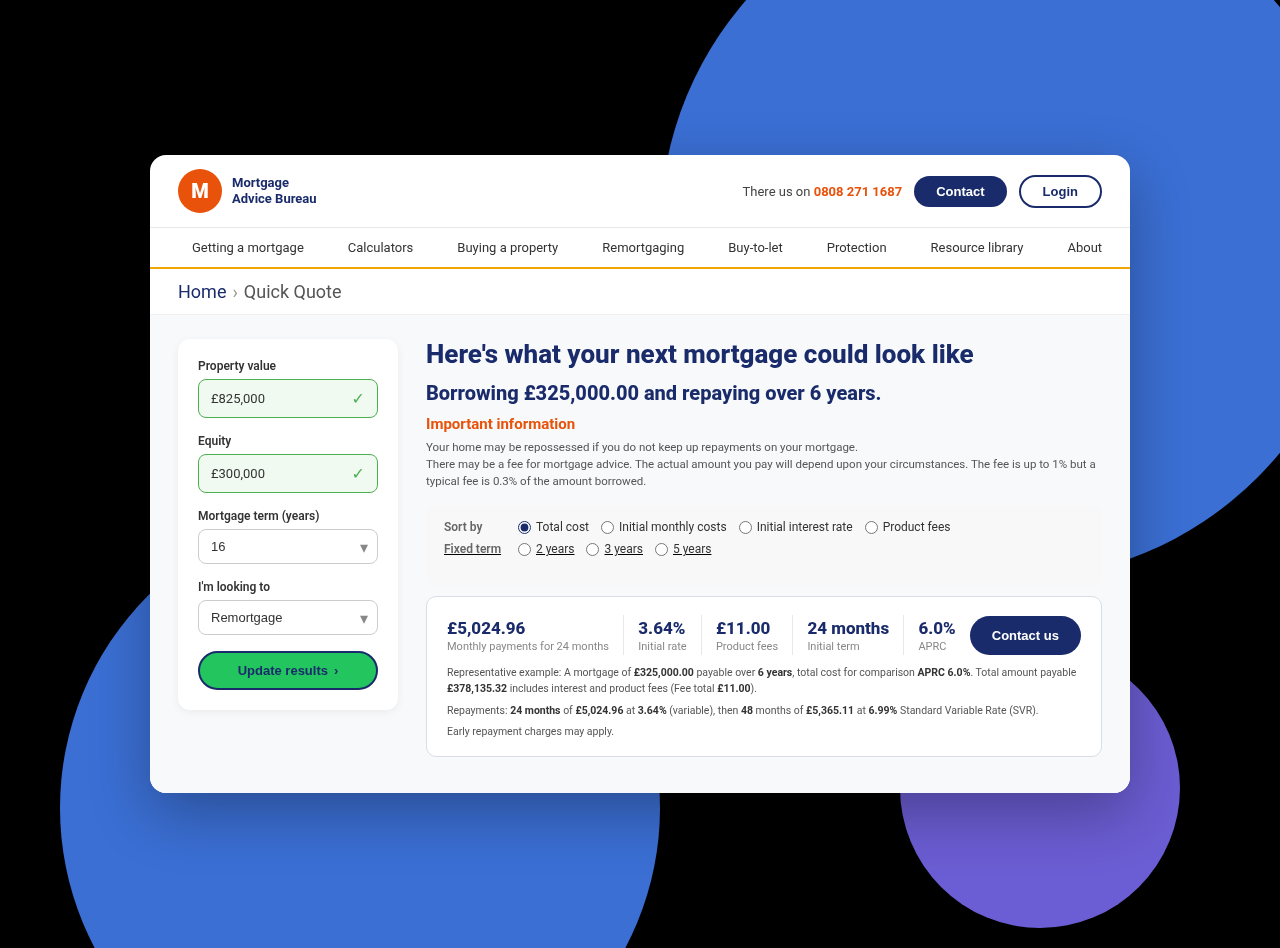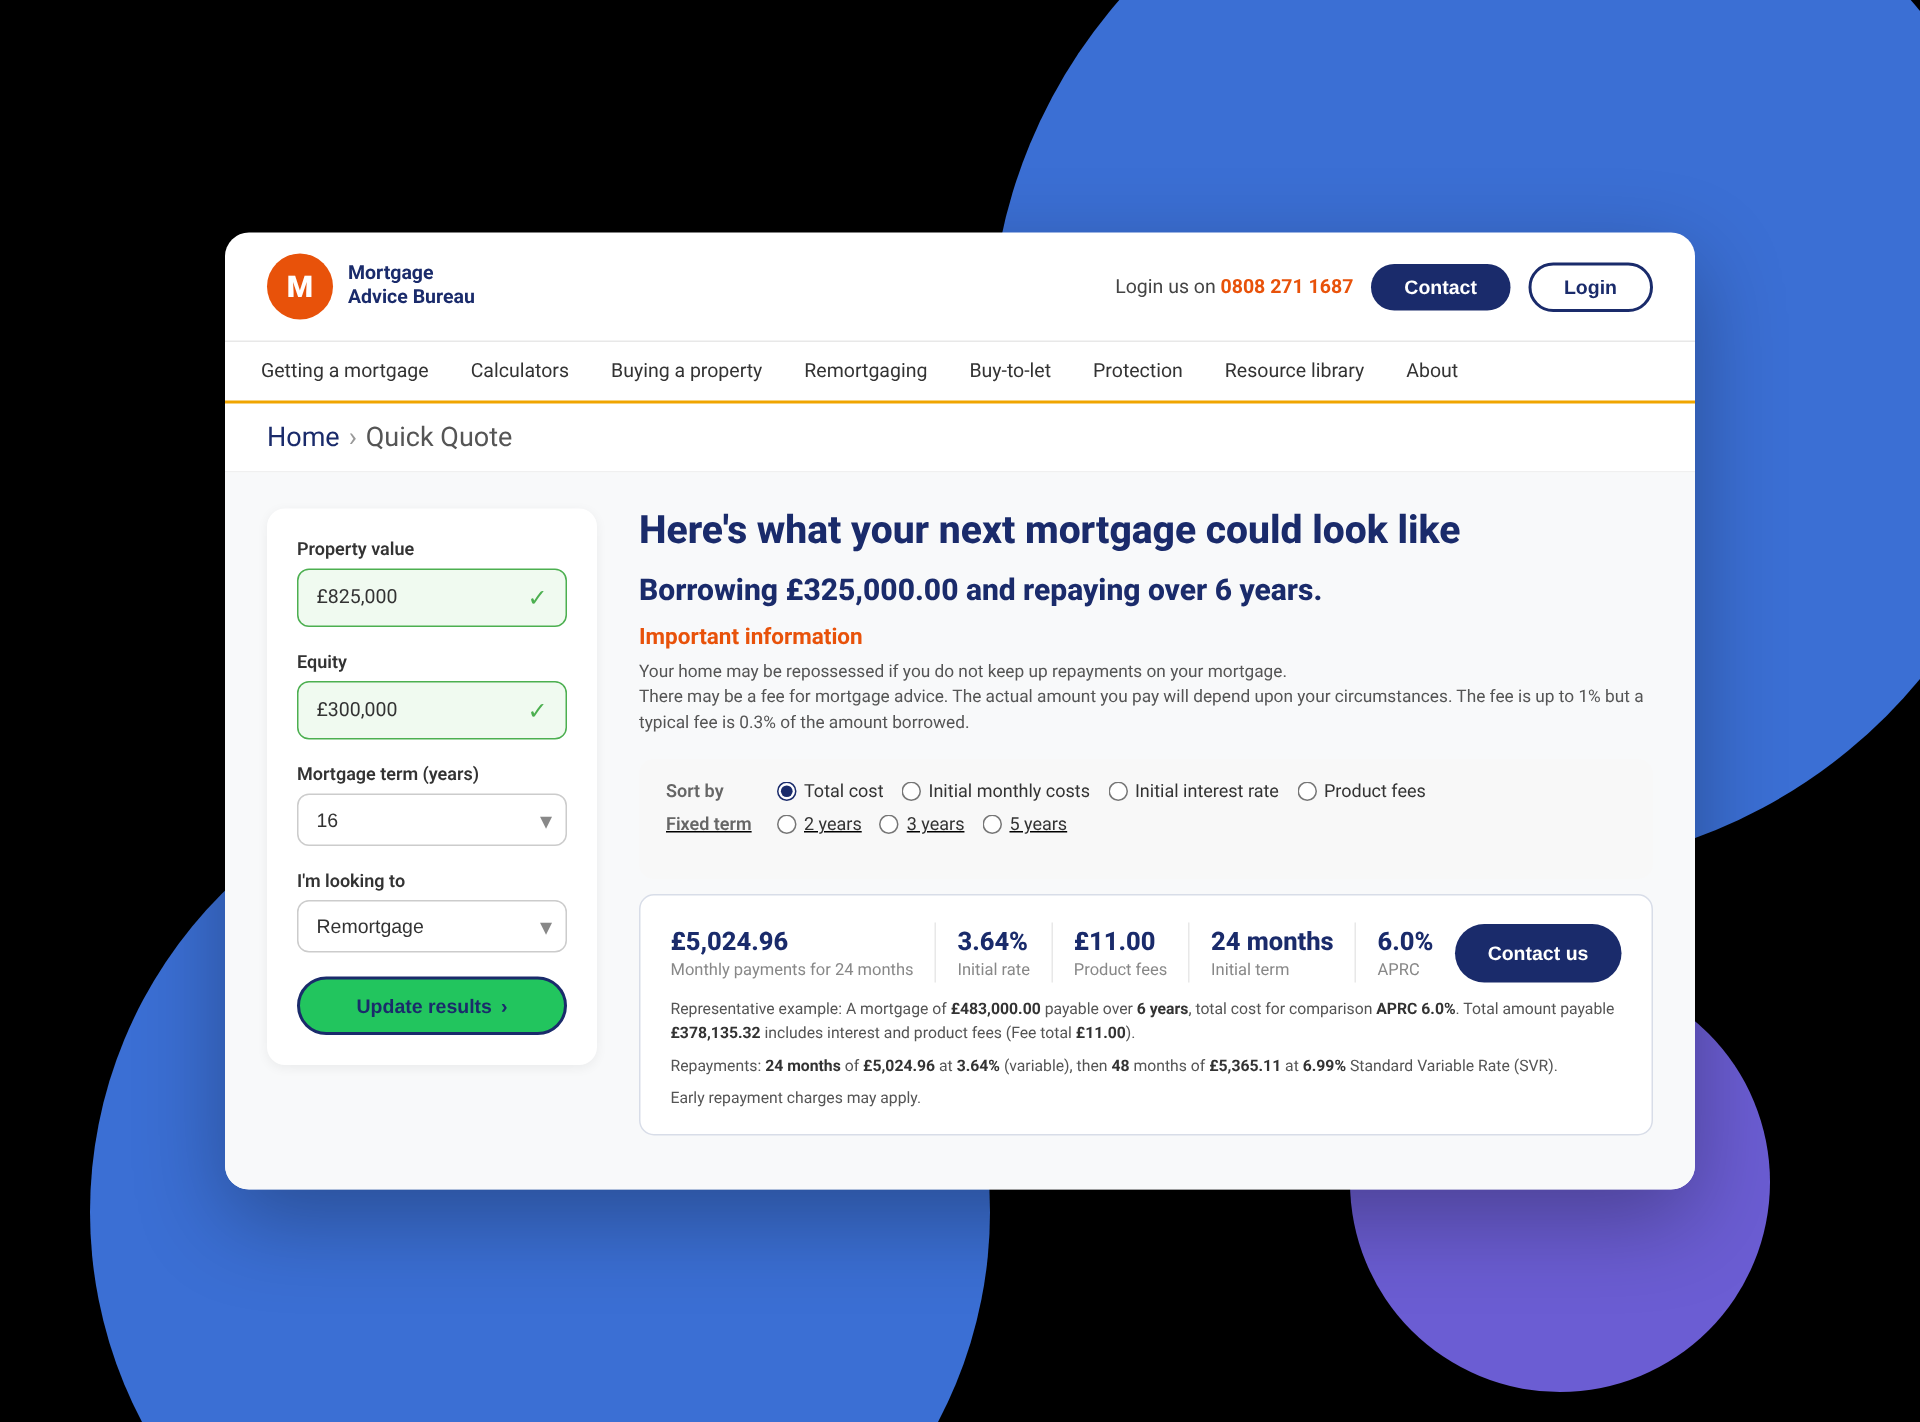--- a/index.html
+++ b/index.html
@@ -119,22 +119,22 @@
       border-radius: 24px;
       padding: 7px 22px;
       font-size: 13px;
       font-weight: 600;
       cursor: pointer;
     }
     
     .site-nav {
       display: flex;
       align-items: center;
-      padding: 0 10px;
-      gap: 0;
+      padding: 0 28px;
+      gap: 16px;
       border-bottom: 2px solid #f0a500;
     }
     .nav-item {
       padding: 12px 14px;
       font-size: 13px;
       color: #333;
       cursor: pointer;
       white-space: nowrap;
     }
     
@@ -381,21 +381,21 @@
         <div class="logo-icon">
           <span>M</span>
         </div>
         <div class="logo-text">
           <div>Mortgage</div>
           <div>Advice Bureau</div>
         </div>
       </div>
       <div class="header-right">
         <span class="call-text">
-          <span>Login us on</span>
+          <span>There us on</span>
           <span class="call-number">0808 271 1687</span>
         </span>
         <button class="btn-contact">Contact</button>
         <button class="btn-login">Login</button>
       </div>
     </header>
 
     <nav class="site-nav">
       <div class="nav-item">Getting a mortgage</div>
       <div class="nav-item">Calculators</div>
@@ -529,21 +529,21 @@
               <span class="metric-label">Initial term</span>
             </div>
             <div class="divider-vert"></div>
             <div class="result-metric">
               <span class="metric-value">6.0%</span>
               <span class="metric-label">APRC</span>
             </div>
             <button class="btn-contact-us">Contact us</button>
           </div>
           <p class="representative-text">
-            Representative example: A mortgage of <strong>£483,000.00</strong> payable over <strong>6 years</strong>, total cost for comparison <strong>APRC 6.0%</strong>. Total amount payable <strong>£378,135.32</strong> includes interest and product fees (Fee total <strong>£11.00</strong>).
+            Representative example: A mortgage of <strong>£325,000.00</strong> payable over <strong>6 years</strong>, total cost for comparison <strong>APRC 6.0%</strong>. Total amount payable <strong>£378,135.32</strong> includes interest and product fees (Fee total <strong>£11.00</strong>).
           </p>
           <p class="repayment-text">
             Repayments: <strong>24 months</strong> of <strong>£5,024.96</strong> at <strong>3.64%</strong> (variable), then <strong>48</strong> months of <strong>£5,365.11</strong> at <strong>6.99%</strong> Standard Variable Rate (SVR).
           </p>
           <p class="early-text">Early repayment charges may apply.</p>
         </div>
 
       </div>
     </div>
 

